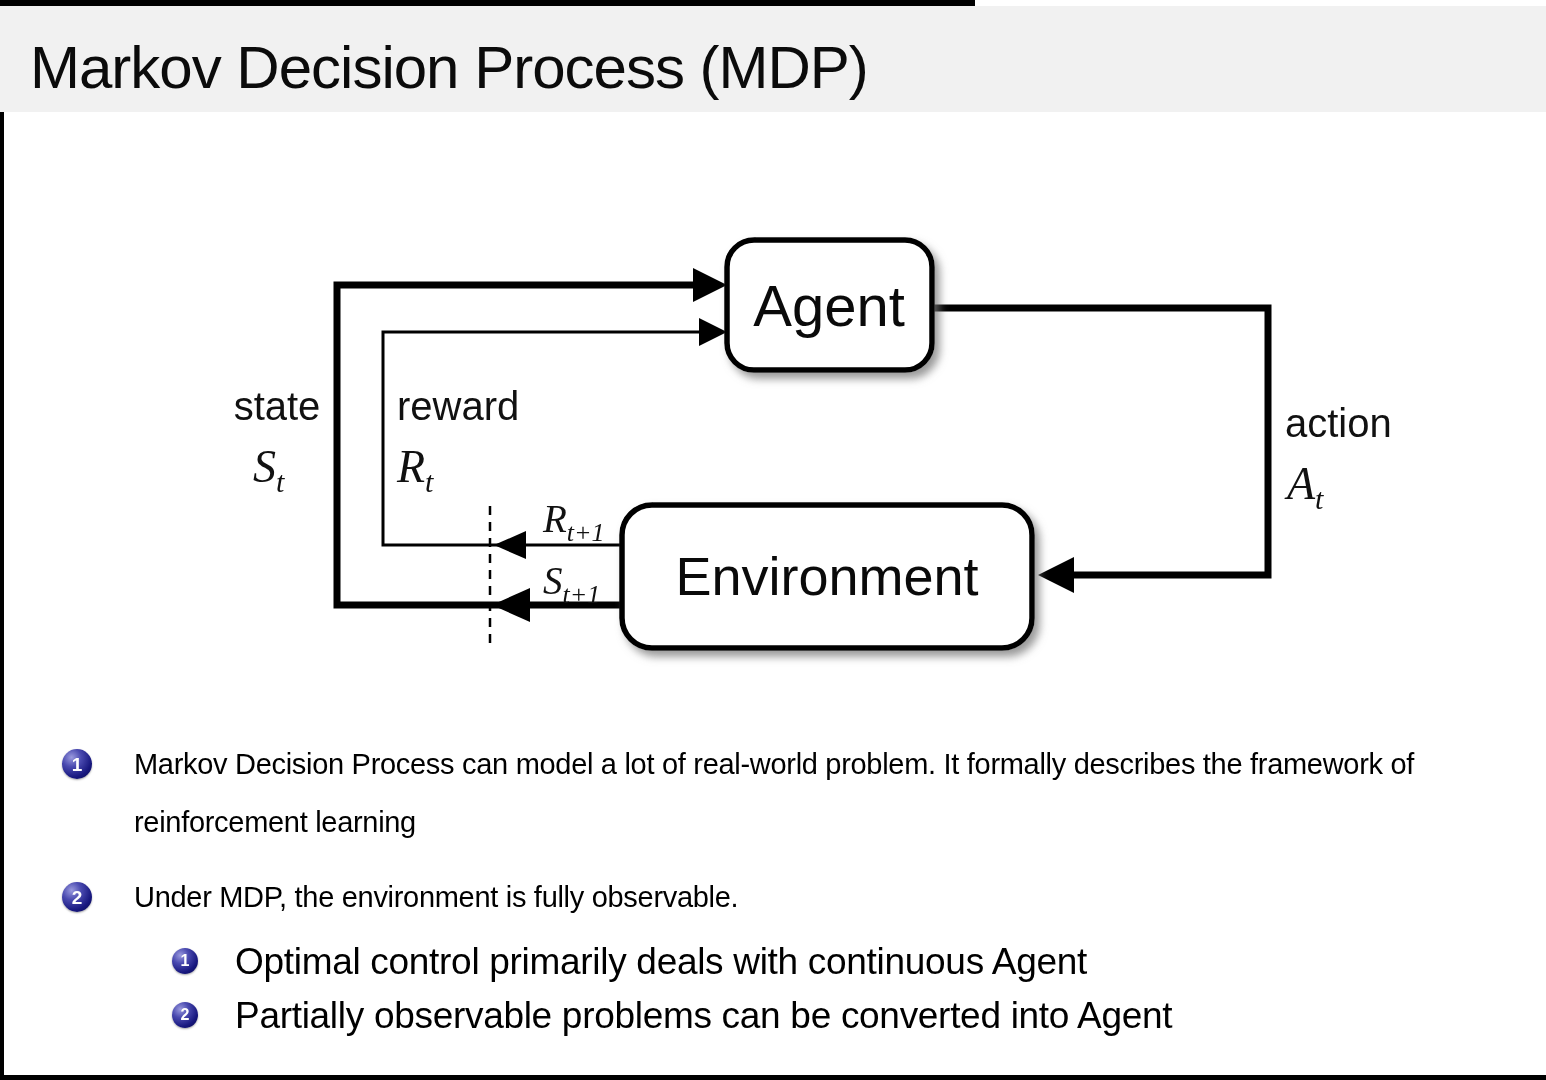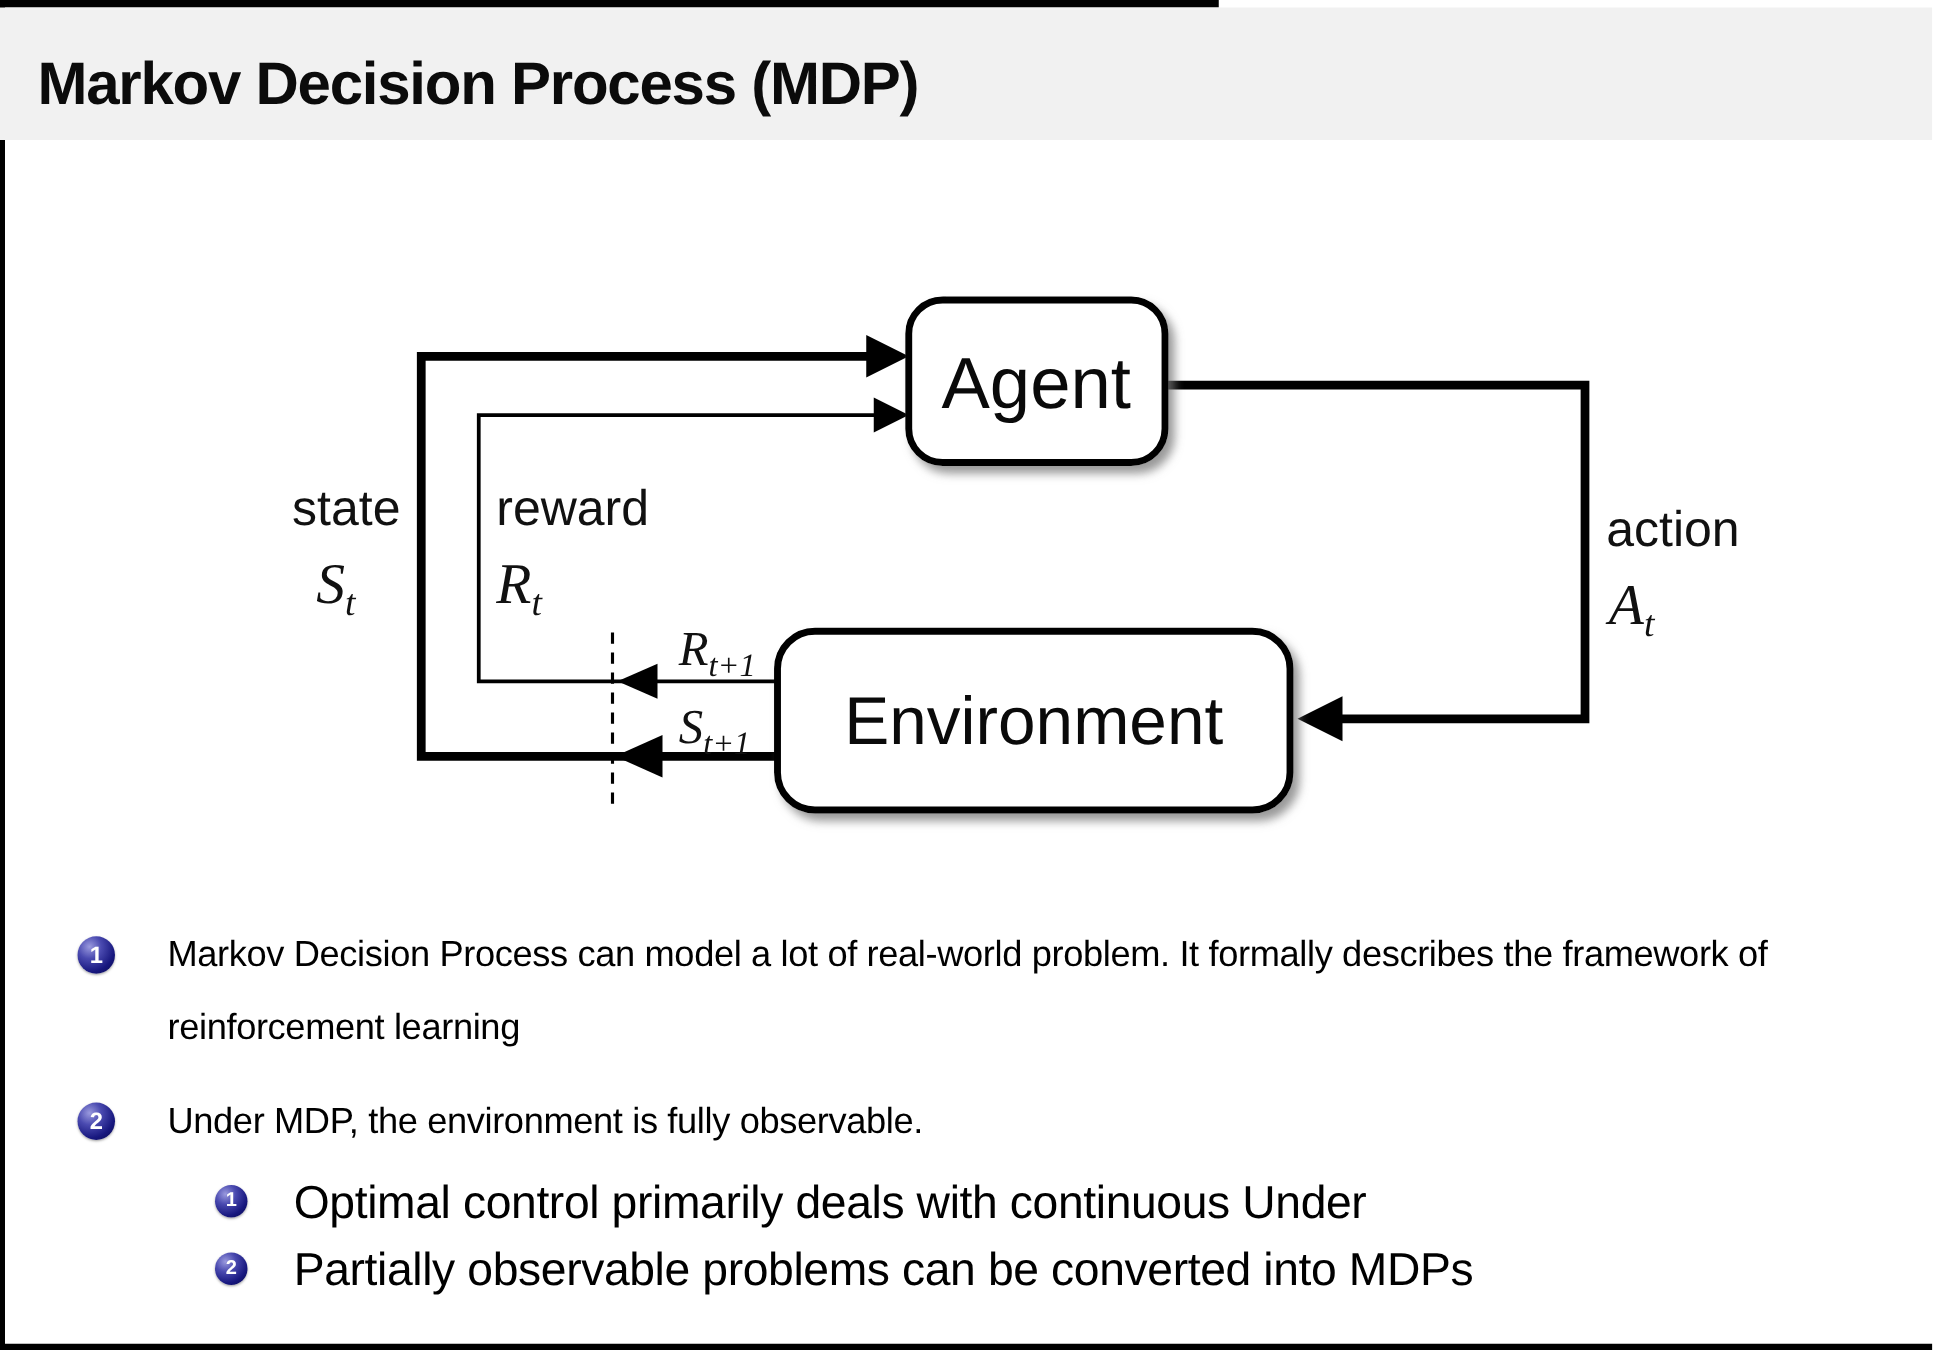--- a/index.html
+++ b/index.html
@@ -11,21 +11,21 @@
   .edge-top{position:absolute;left:0;top:0;width:975px;height:6px;background:#000;}
   .edge-left{position:absolute;left:0;top:0;width:4px;height:1080px;background:#000;}
   .edge-bottom{position:absolute;left:0;top:1075px;width:1546px;height:5px;background:#000;}
 
   
   .titlebar{
     position:absolute;left:0;top:6px;width:1546px;height:106px;
     background:#f1f1f1;display:flex;align-items:center;
   }
   .titlebar h1{
-    margin:17px 0 0 30px;font-size:48px;font-weight:bold;letter-spacing:-1px;color:#0b0b0b;
+    margin:17px 0 0 30px;font-size:60px;font-weight:normal;letter-spacing:-1px;color:#0b0b0b;
   }
 
   
   svg.diagram{position:absolute;left:0;top:0;}
   .dlabel{font-family:"Liberation Sans",sans-serif;font-size:40px;fill:#111;}
   .boxlabel{font-family:"Liberation Sans",sans-serif;fill:#0a0a0a;}
   .math{font-family:"Liberation Serif","DejaVu Serif",serif;font-style:italic;font-size:46px;fill:#111;}
   .math .sub{font-size:30px;}
   .mathsmall{font-family:"Liberation Serif","DejaVu Serif",serif;font-style:italic;font-size:39px;fill:#111;}
   .mathsmall .sub{font-size:26px;}
@@ -108,22 +108,22 @@
     </div>
 
     <div class="brow l1 b2">
       <span class="ball">2</span>
       <div class="btext">Under MDP, the environment is fully observable.</div>
     </div>
 
     <div class="sublist">
       <div class="brow l2">
         <span class="ball">1</span>
-        <div class="btext">Optimal control primarily deals with continuous Under</div>
+        <div class="btext">Optimal control primarily deals with continuous Agent</div>
       </div>
       <div class="brow l2">
         <span class="ball">2</span>
-        <div class="btext">Partially observable problems can be converted into MDPs</div>
+        <div class="btext">Partially observable problems can be converted into Agent</div>
       </div>
     </div>
 
   </div>
 </div>
 
 </body></html>

